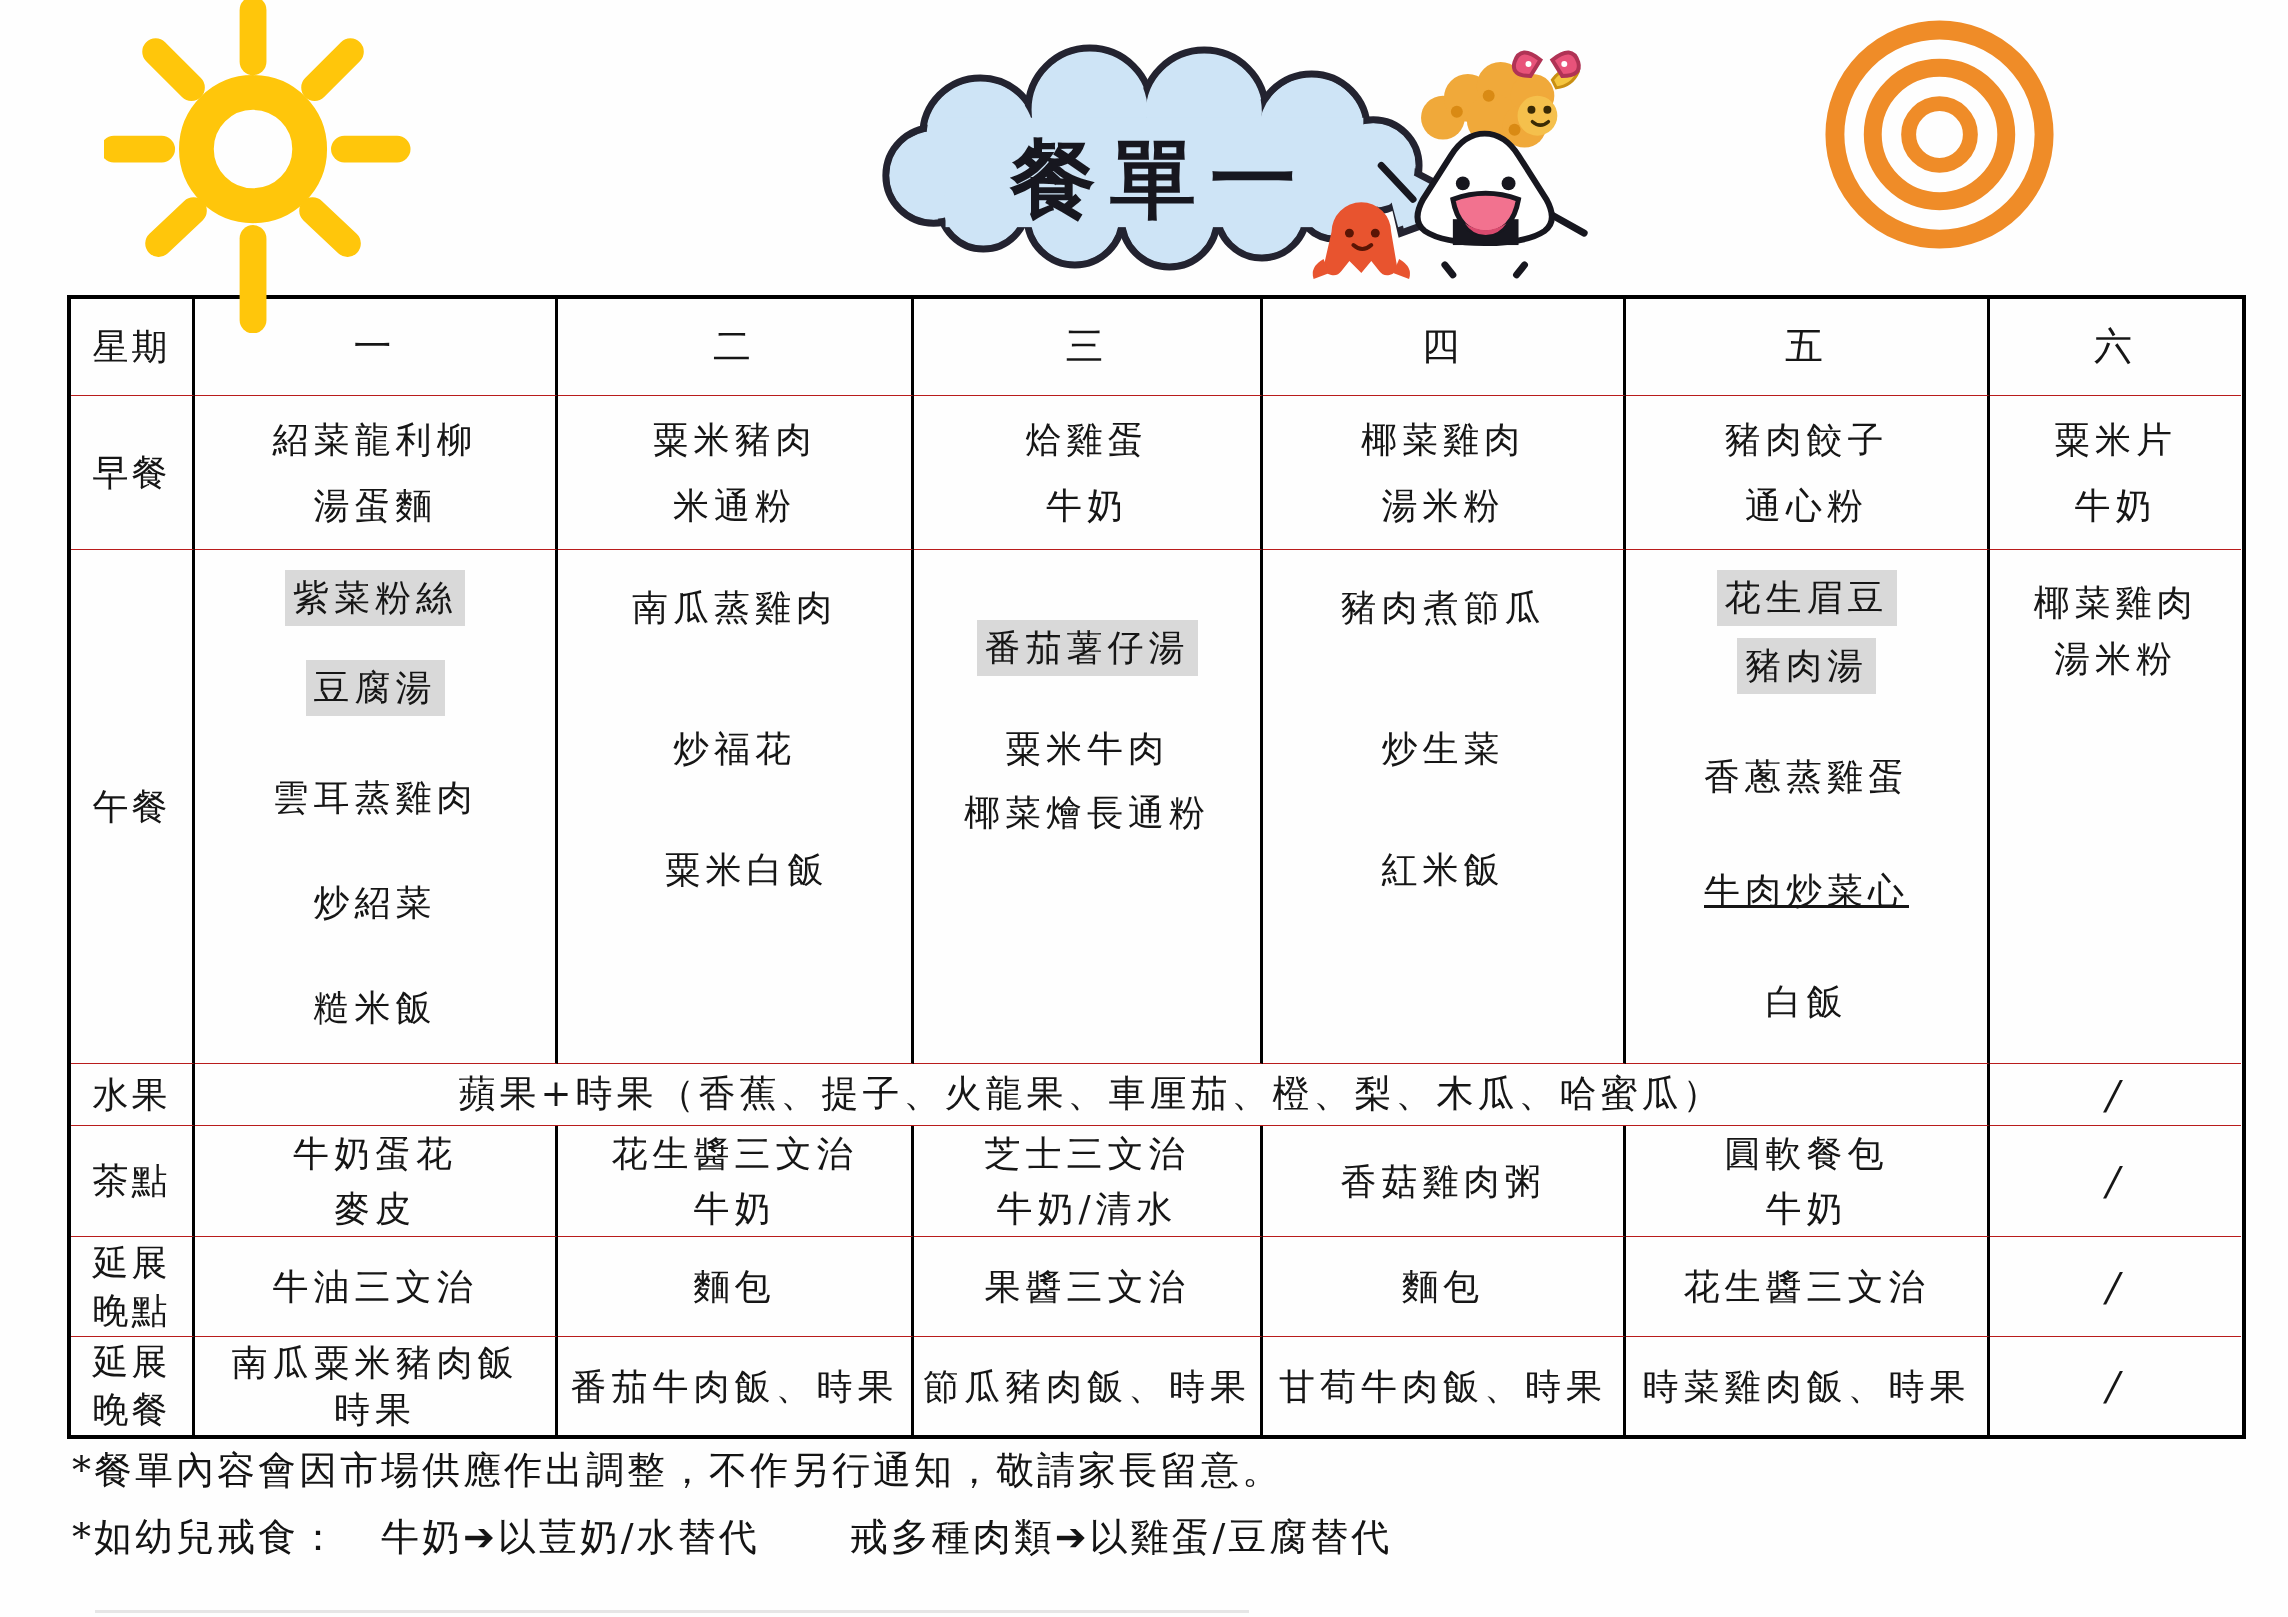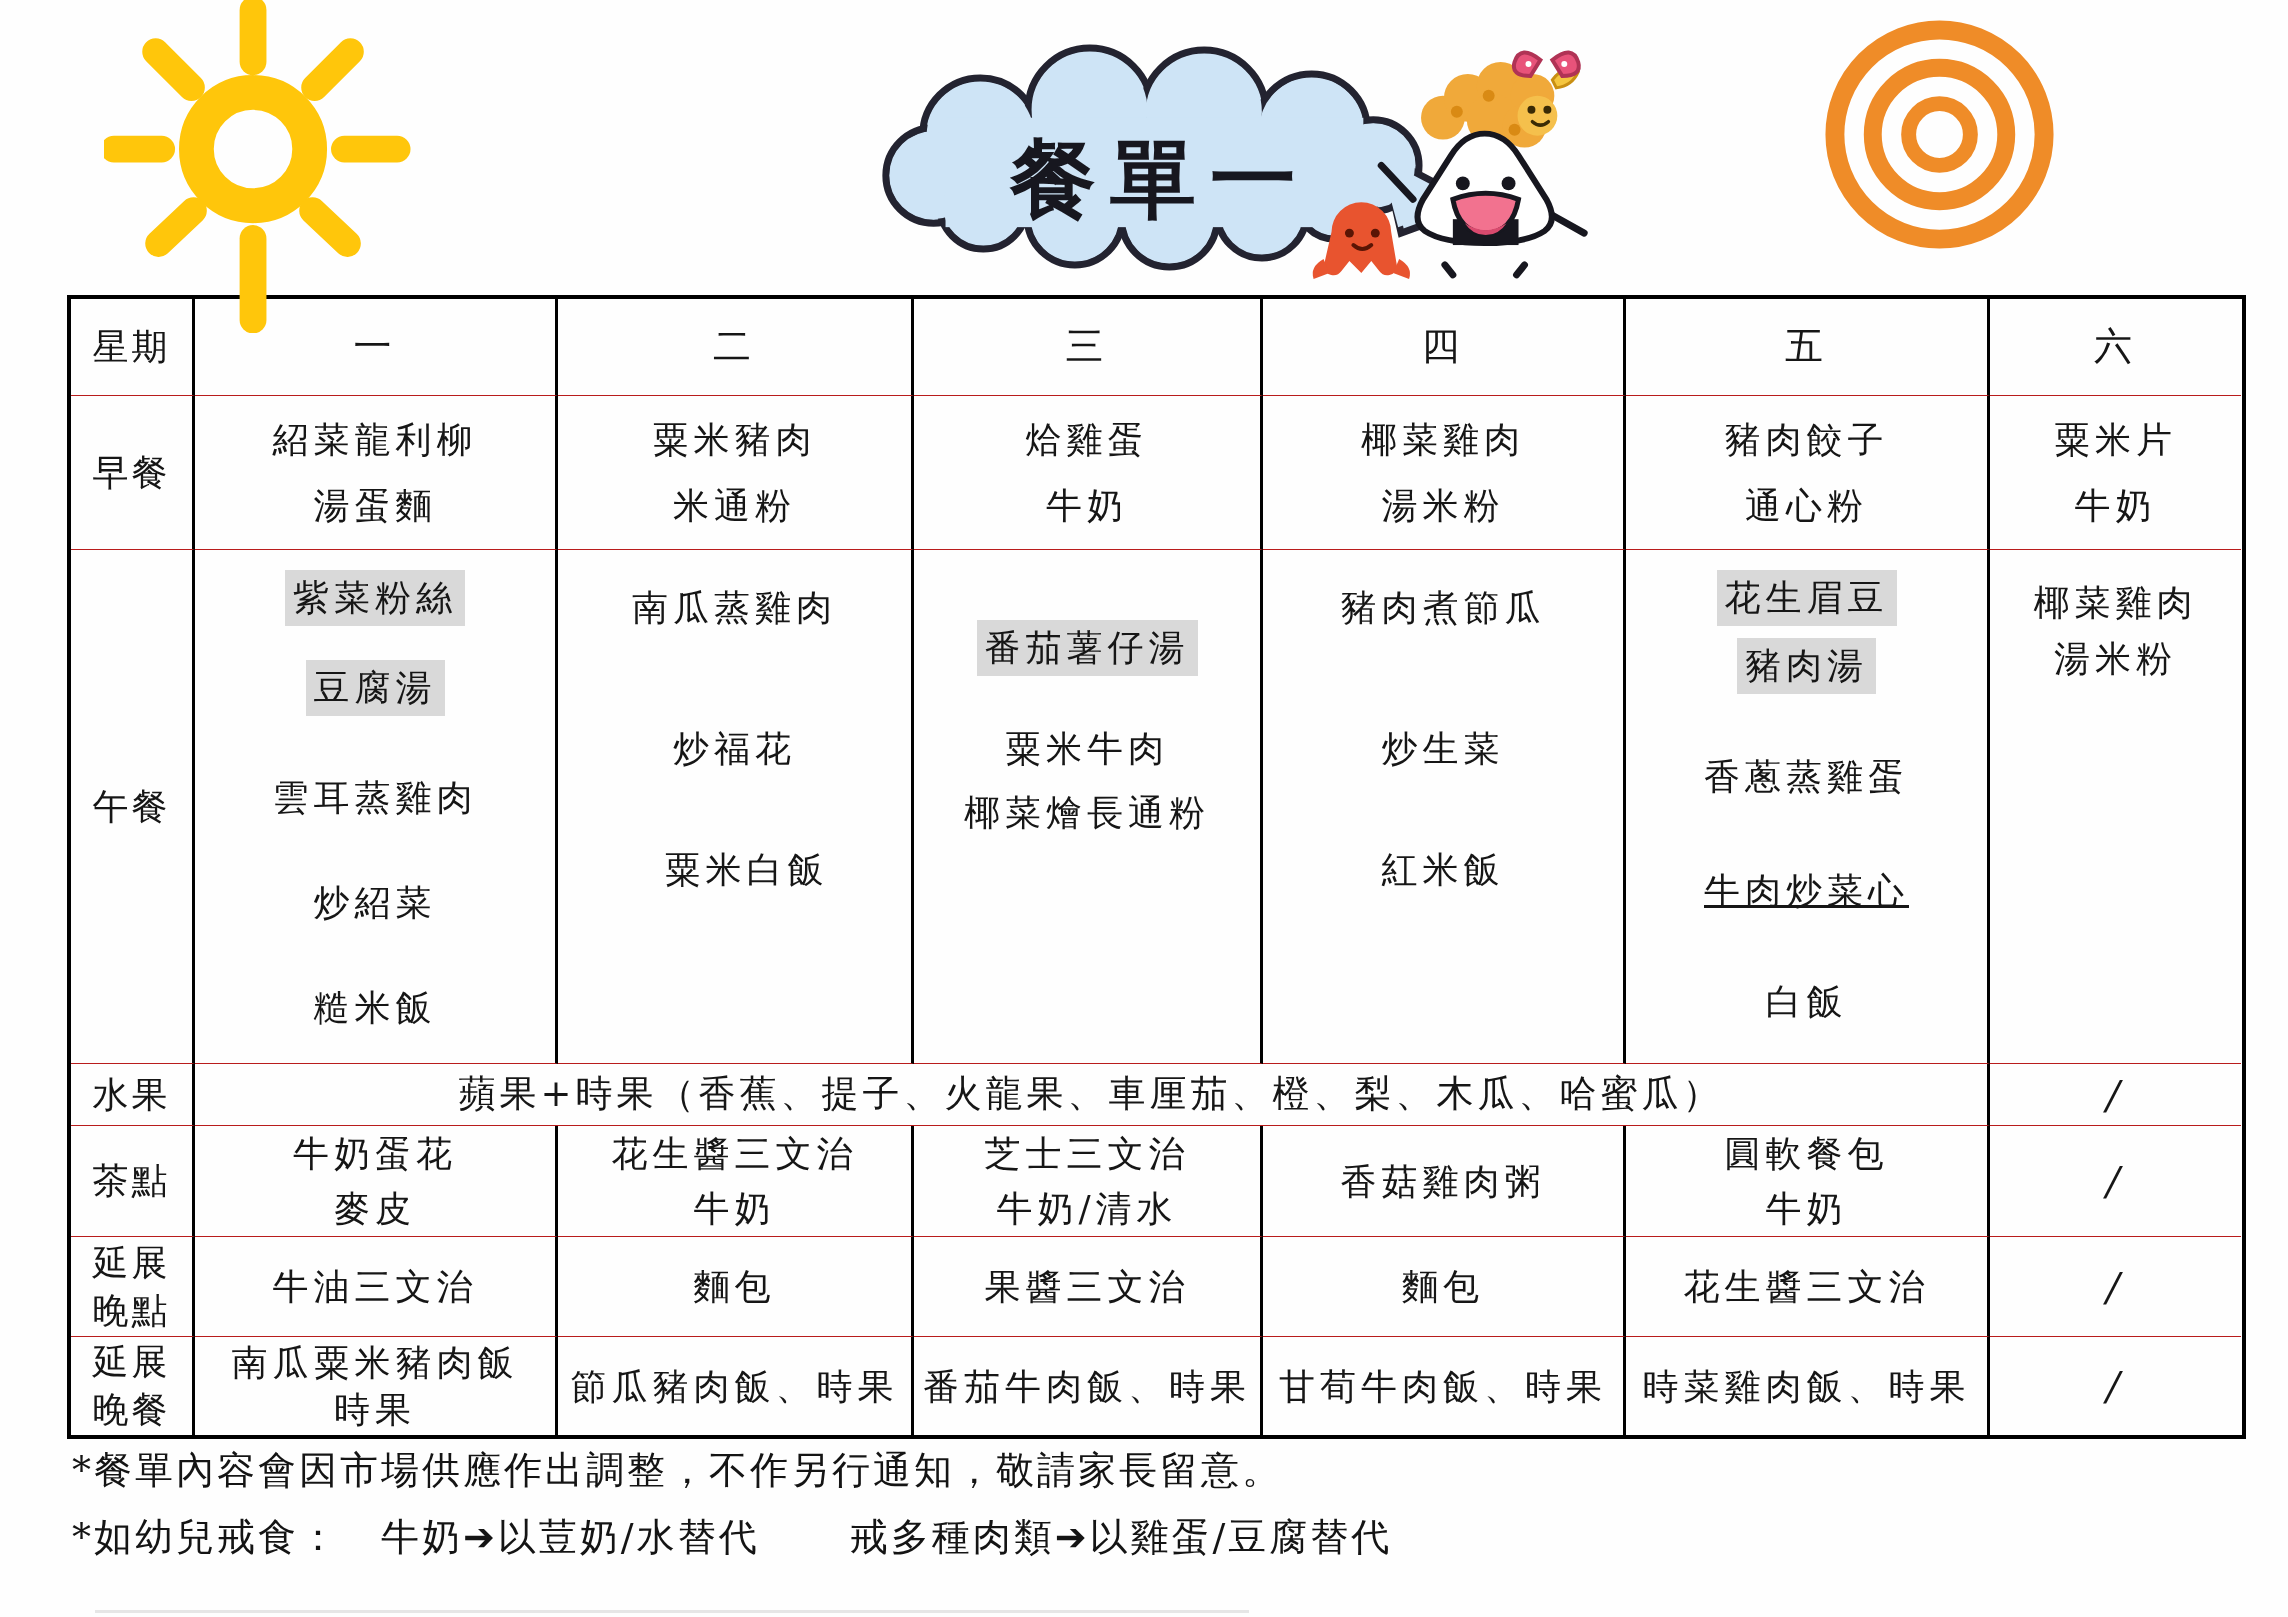--- a/index.html
+++ b/index.html
@@ -312,24 +312,24 @@
       </div>
       <div class="cell label-cell row-evening-dinner-label last-row">
         <div>延展</div>
         <div>晚餐</div>
       </div>
       <div class="cell data-cell row-evening-dinner-cell last-row">
         <div class="line">南瓜粟米豬肉飯</div>
         <div class="line">時果</div>
       </div>
       <div class="cell data-cell row-evening-dinner-cell last-row">
+        <div class="line">番茄牛肉飯、時果</div>
+      </div>
+      <div class="cell data-cell row-evening-dinner-cell last-row">
         <div class="line">節瓜豬肉飯、時果</div>
-      </div>
-      <div class="cell data-cell row-evening-dinner-cell last-row">
-        <div class="line">番茄牛肉飯、時果</div>
       </div>
       <div class="cell data-cell row-evening-dinner-cell last-row">
         <div class="line">甘荀牛肉飯、時果</div>
       </div>
       <div class="cell data-cell row-evening-dinner-cell last-row">
         <div class="line">時菜雞肉飯、時果</div>
       </div>
       <div class="cell data-cell row-evening-dinner-cell last-col last-row slash-cell">
         <div class="line">/</div>
       </div>

